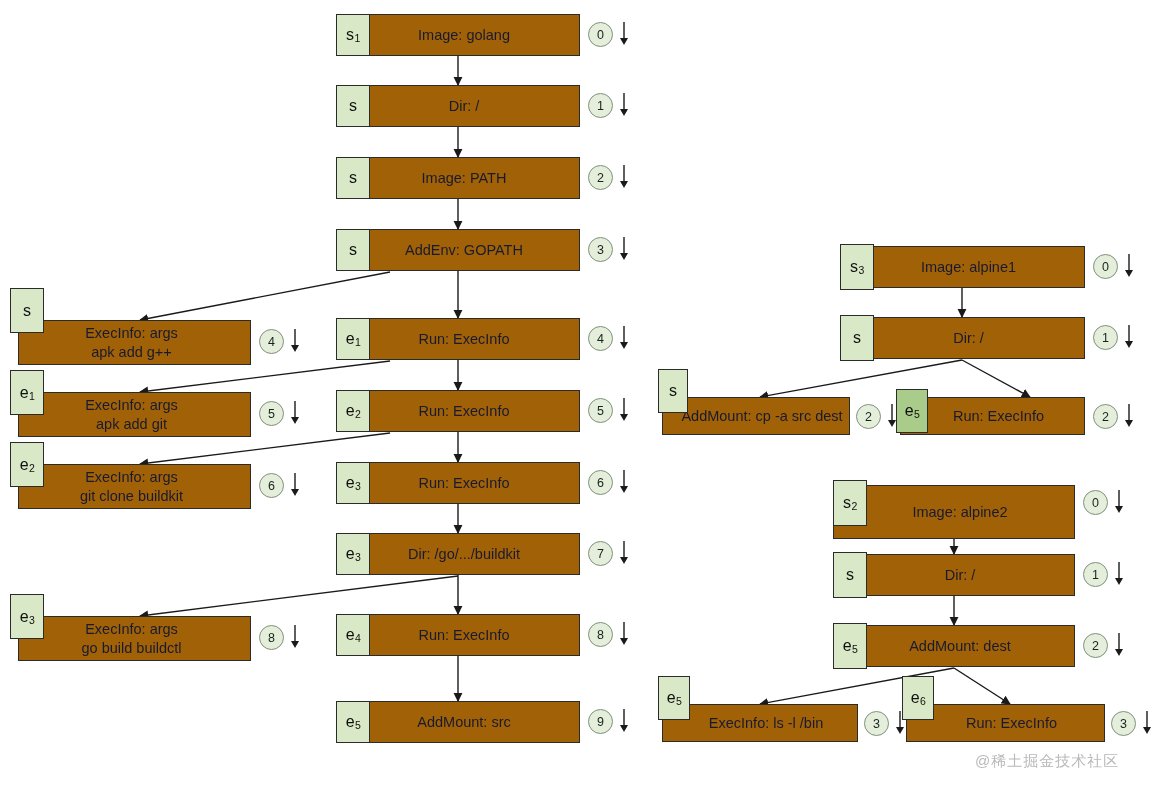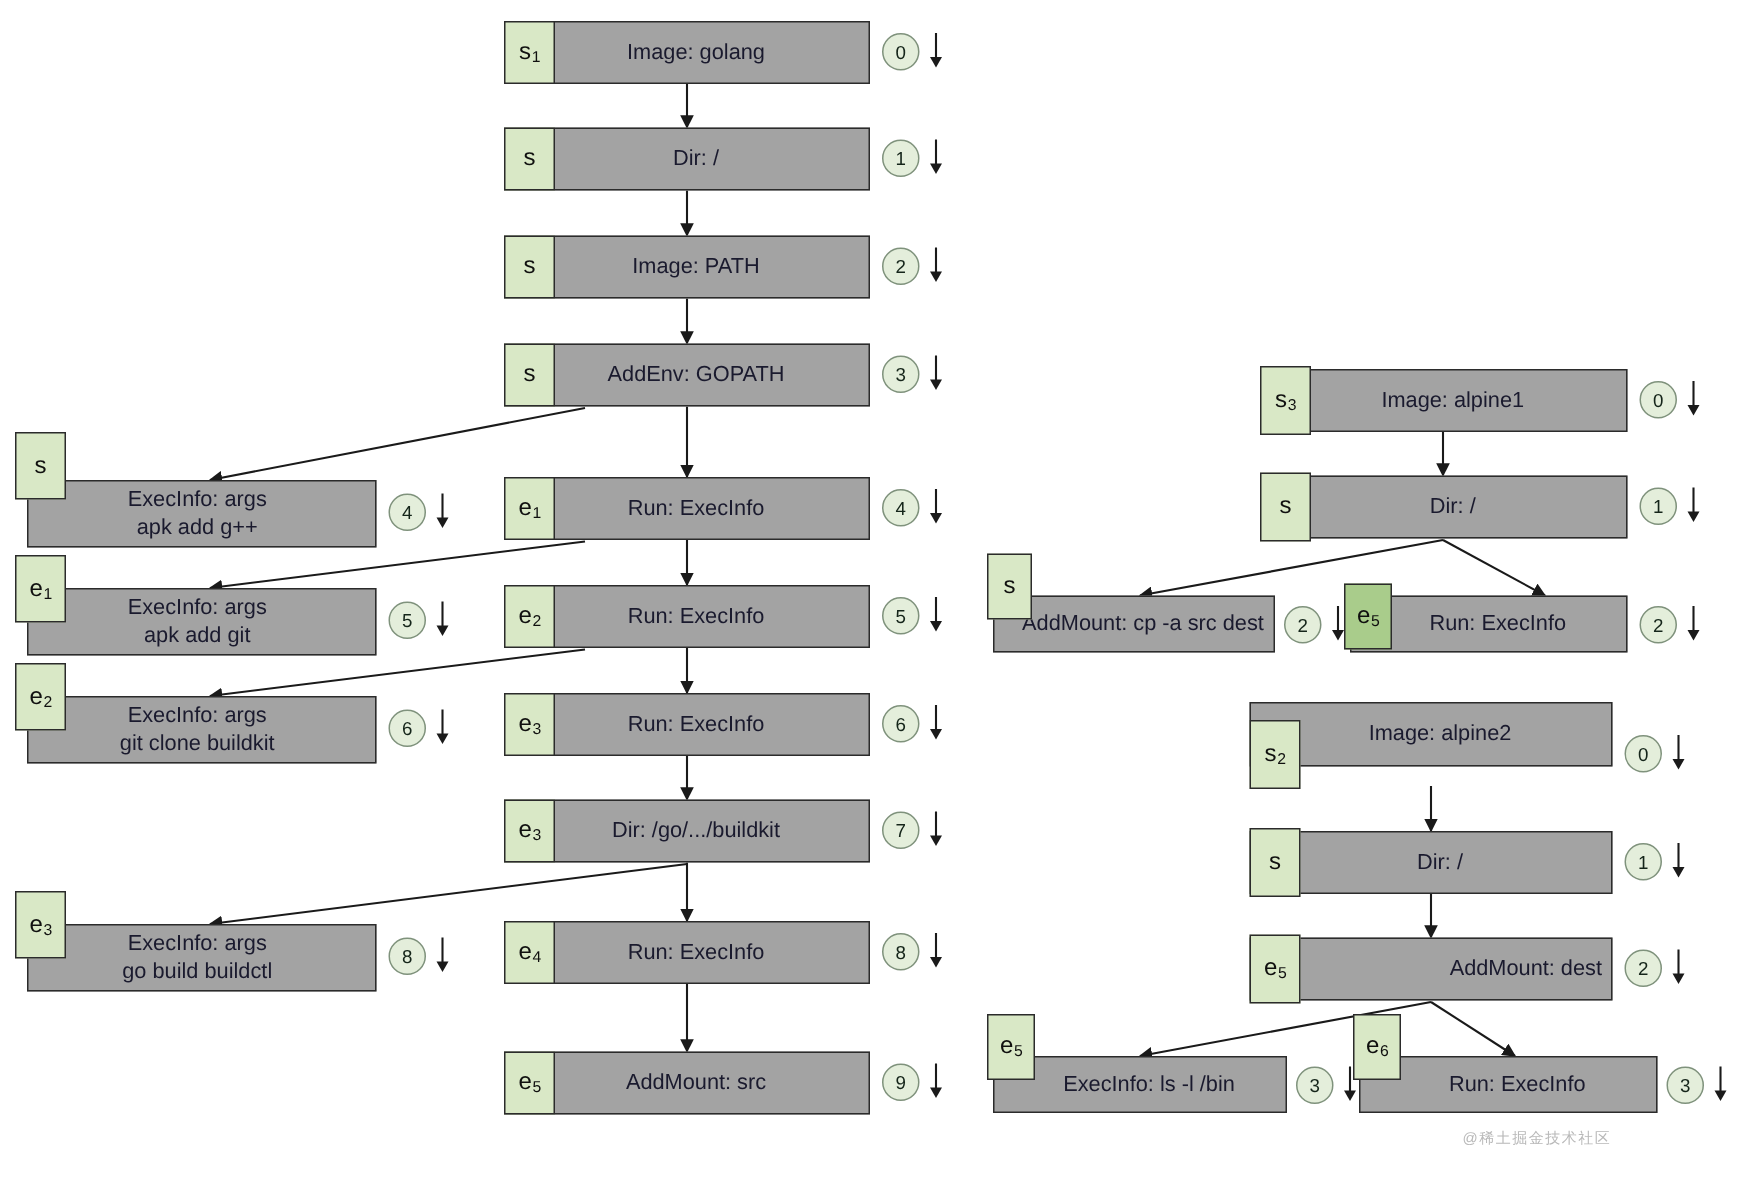--- a/index.html
+++ b/index.html
@@ -20,21 +20,21 @@
   svg.layer {
     position: absolute;
     left: 0;
     top: 0;
     width: 1166px;
     height: 786px;
   }
   .node-box {
     position: absolute;
     box-sizing: border-box;
-    background: #a3a3a3;
+    background: #a16207;
     border: 1px solid #2b2b2b;
     display: flex;
     align-items: center;
     justify-content: center;
   }
   .node-label {
     font-size: 14.5px;
     color: #1a1a2e;
     line-height: 1.25;
     text-align: center;
@@ -75,21 +75,21 @@
     background: #e4eedb;
     border: 1px solid #7f927c;
     display: flex;
     align-items: center;
     justify-content: center;
     font-size: 12.5px;
     color: #15251a;
   }
   .watermark {
     position: absolute;
-    font-size: 10px;
+    font-size: 15px;
     color: #b9b9b9;
     letter-spacing: 1px;
     white-space: nowrap;
   }
 </style>
 </head>
 <body>
 
 <div id="canvas">
 
@@ -283,39 +283,39 @@
       </svg>
       <div class="node-box" style="left: 900px; top: 397px; width: 185px; height: 38px;">
         <div class="node-label">Run: ExecInfo</div>
       </div>
       <div class="tag accent" style="left: 896px; top: 389px; width: 32px; height: 44px;">e<sub>5</sub></div>
       <div class="badge" style="left: 1093px; top: 404px;">2</div>
       <svg width="14" height="28" viewBox="0 0 14 28" style="position: absolute; left: 1122px; top: 402px;">
         <line x1="7" y1="2" x2="7" y2="21" stroke="#1a1a1a" stroke-width="1.4"></line>
         <path d="M 3 18 L 7 25 L 11 18 z" fill="#1a1a1a"></path>
       </svg>
-      <div class="node-box" style="left: 833px; top: 468px; width: 242px; height: 43px;">
+      <div class="node-box" style="left: 833px; top: 485px; width: 242px; height: 54px;">
         <div class="node-label">Image: alpine2</div>
       </div>
       <div class="tag" style="left: 833px; top: 480px; width: 34px; height: 46px;">s<sub>2</sub></div>
       <div class="badge" style="left: 1083px; top: 490px;">0</div>
       <svg width="14" height="28" viewBox="0 0 14 28" style="position: absolute; left: 1112px; top: 488px;">
         <line x1="7" y1="2" x2="7" y2="21" stroke="#1a1a1a" stroke-width="1.4"></line>
         <path d="M 3 18 L 7 25 L 11 18 z" fill="#1a1a1a"></path>
       </svg>
       <div class="node-box" style="left: 833px; top: 554px; width: 242px; height: 42px;">
         <div class="node-label">Dir: /</div>
       </div>
       <div class="tag" style="left: 833px; top: 552px; width: 34px; height: 46px;">s</div>
       <div class="badge" style="left: 1083px; top: 562px;">1</div>
       <svg width="14" height="28" viewBox="0 0 14 28" style="position: absolute; left: 1112px; top: 560px;">
         <line x1="7" y1="2" x2="7" y2="21" stroke="#1a1a1a" stroke-width="1.4"></line>
         <path d="M 3 18 L 7 25 L 11 18 z" fill="#1a1a1a"></path>
       </svg>
-      <div class="node-box" style="left: 833px; top: 625px; width: 242px; height: 42px; justify-content: flex-end;">
+      <div class="node-box" style="left: 833px; top: 625px; width: 242px; height: 42px;">
         <div class="node-label">AddMount: dest</div>
       </div>
       <div class="tag" style="left: 833px; top: 623px; width: 34px; height: 46px;">e<sub>5</sub></div>
       <div class="badge" style="left: 1083px; top: 633px;">2</div>
       <svg width="14" height="28" viewBox="0 0 14 28" style="position: absolute; left: 1112px; top: 631px;">
         <line x1="7" y1="2" x2="7" y2="21" stroke="#1a1a1a" stroke-width="1.4"></line>
         <path d="M 3 18 L 7 25 L 11 18 z" fill="#1a1a1a"></path>
       </svg>
       <div class="node-box" style="left: 662px; top: 704px; width: 196px; height: 38px;">
         <div class="node-label">ExecInfo: ls -l /bin</div>

